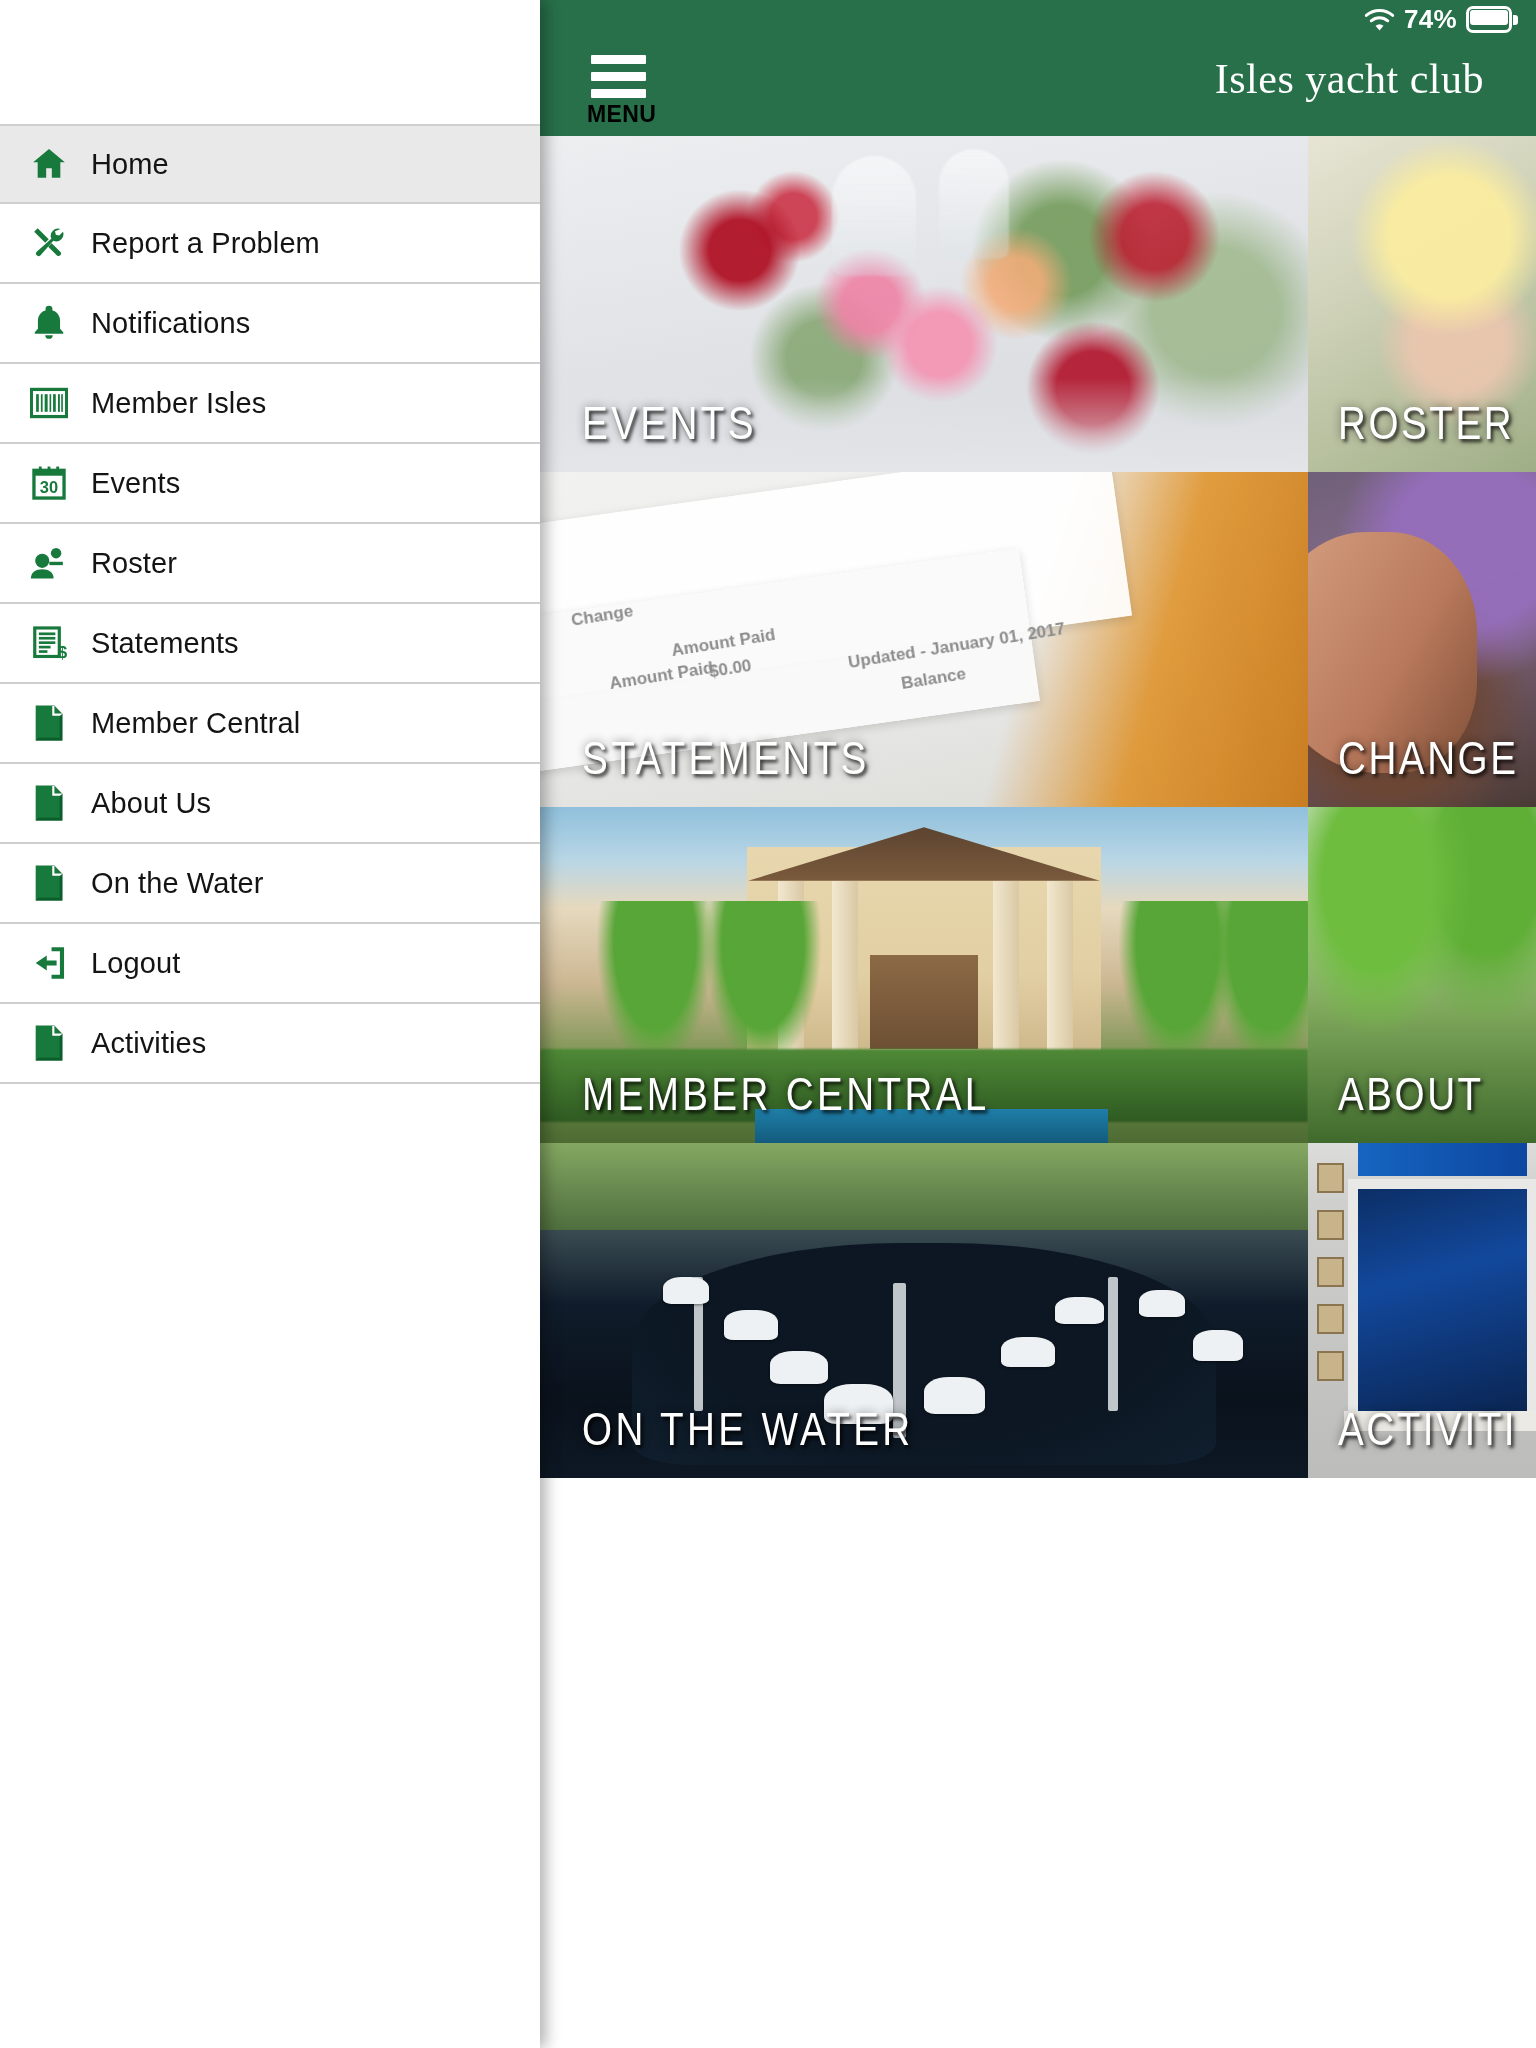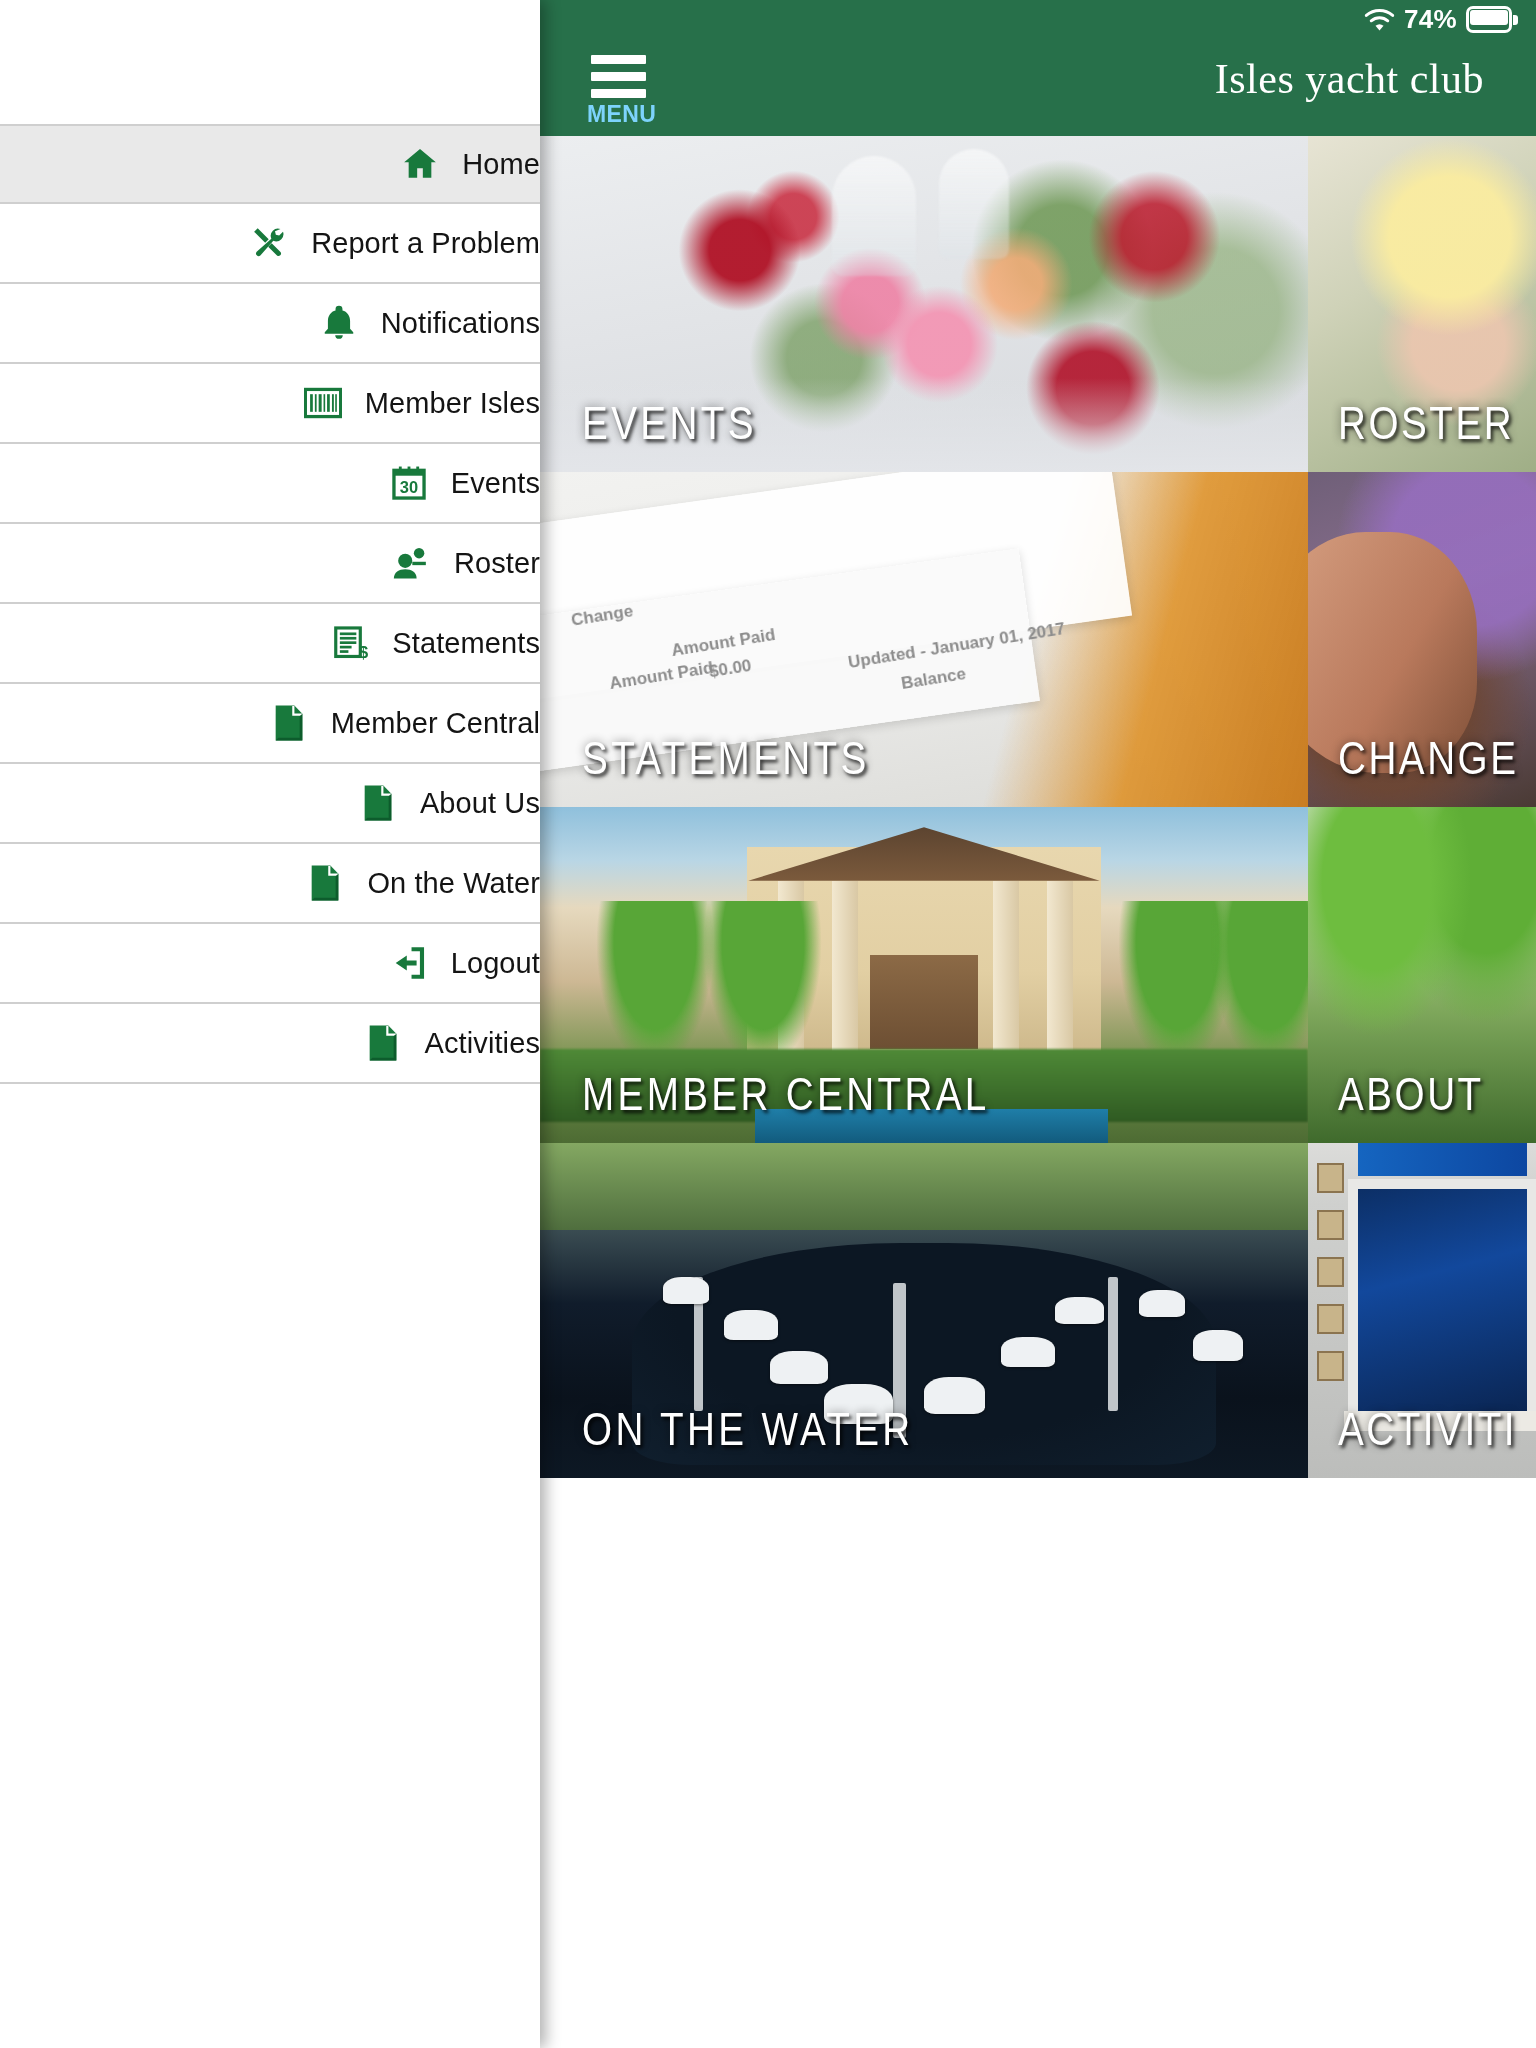--- a/index.html
+++ b/index.html
@@ -20,21 +20,20 @@
     box-shadow: 6px 0 14px rgba(0,0,0,.30);
   }
   .nav-list{ position:absolute; left:0; top:124px; width:540px; }
   .nav-item{
     position:relative;
     height:80px;
     display:flex; align-items:center;
     border-bottom:2px solid #cfcfcf;
     background:#ffffff;
     padding-left:16px;
-    justify-content:flex-end;
   }
   .nav-item.active{ background:#e9e9e9; border-top:2px solid #cfcfcf; }
   .nav-icon{
     width:66px; min-width:66px; height:56px;
     display:flex; align-items:center; justify-content:center;
   }
   .nav-icon svg{ display:block; }
   .nav-label{
     font-size:29px; color:#141414; letter-spacing:.1px;
     font-family:"Liberation Sans","DejaVu Sans",sans-serif;
@@ -81,21 +80,21 @@
   }
   #menu-btn .bar{
     position:absolute; left:9px; width:55px; height:9px;
     background:#ffffff; border-radius:1px;
   }
   #menu-btn .bar.b1{ top:5px; }
   #menu-btn .bar.b2{ top:22px; }
   #menu-btn .bar.b3{ top:39px; }
   #menu-btn .mlabel{
     position:absolute; left:5px; top:51px;
-    font-size:23px; font-weight:bold; color:#7dd3fc; letter-spacing:.4px;
+    font-size:23px; font-weight:bold; color:#000000; letter-spacing:.4px;
   }
   #app-title{
     position:absolute; right:52px; top:55px;
     font-family:"Liberation Serif","DejaVu Serif",serif;
     font-size:42px; color:#ffffff; letter-spacing:.5px;
     white-space:nowrap;
   }
 
   
   #tiles{

